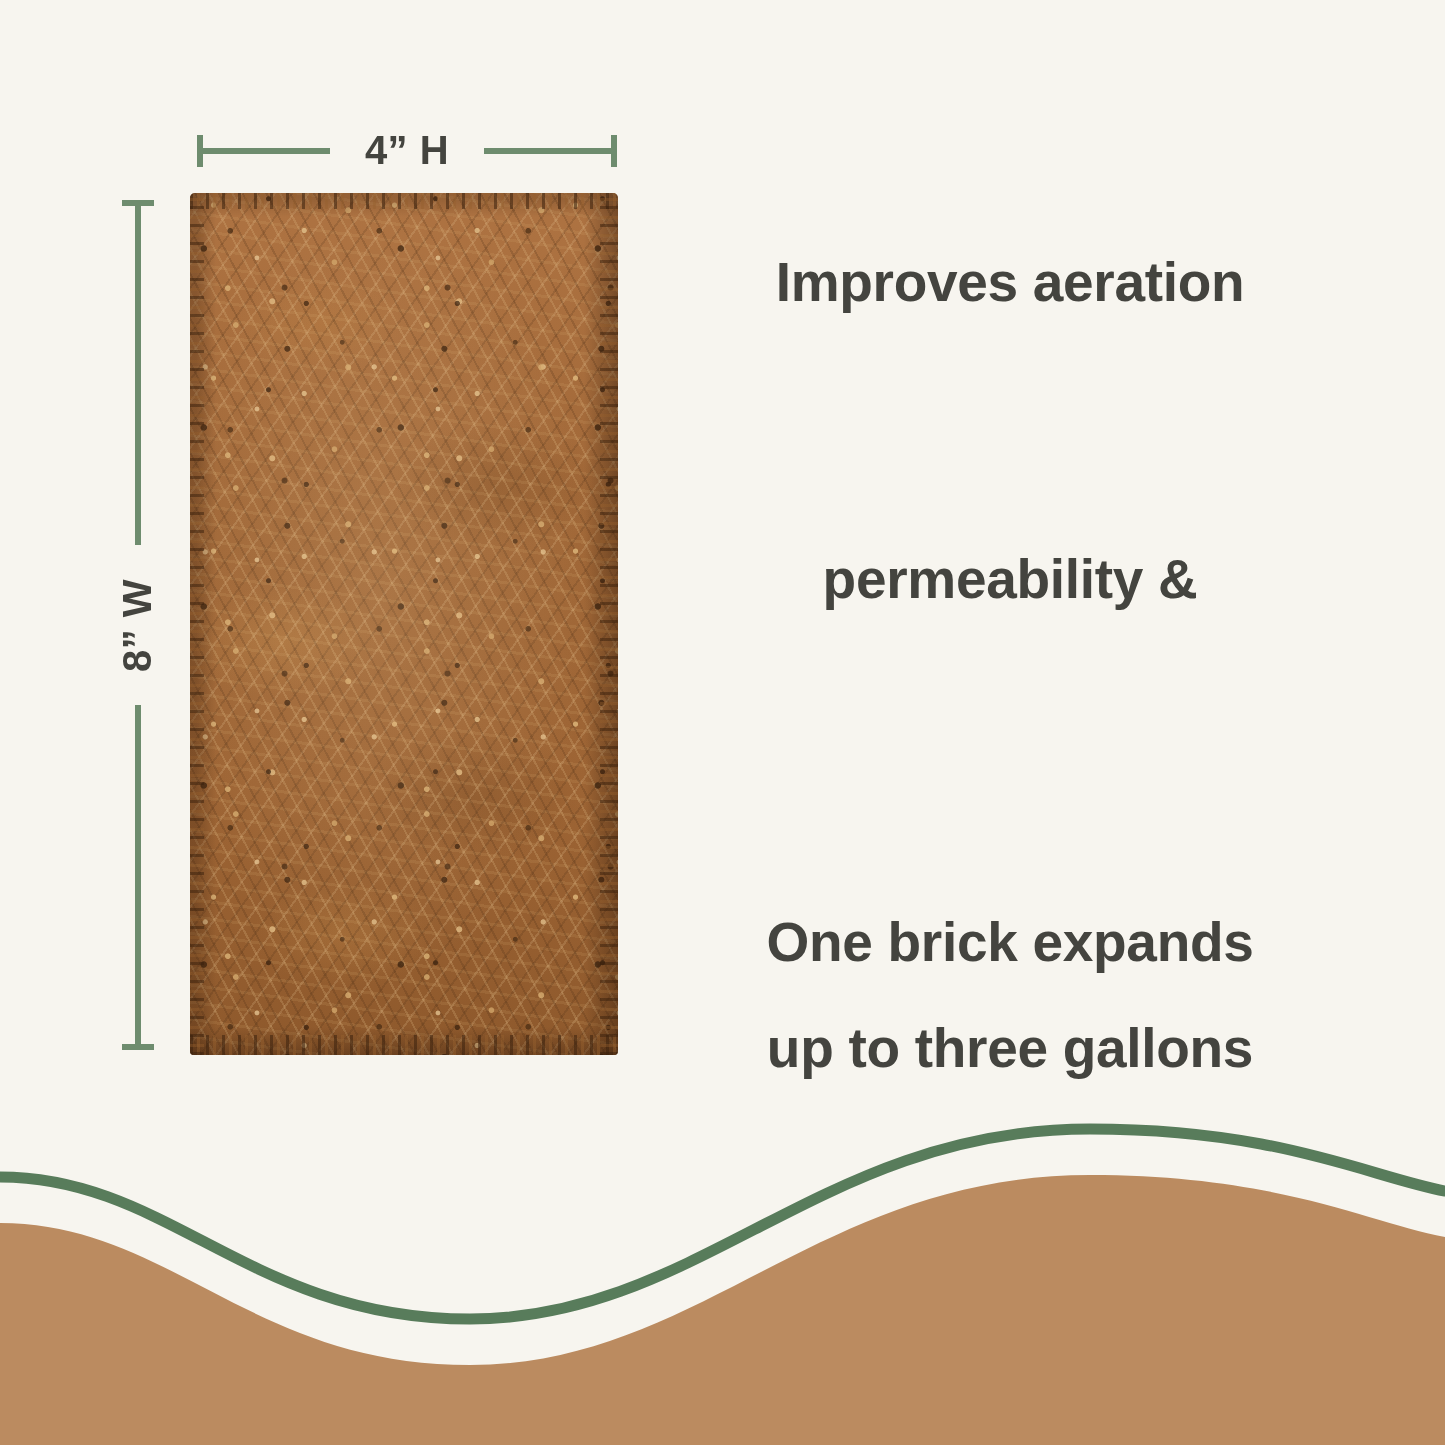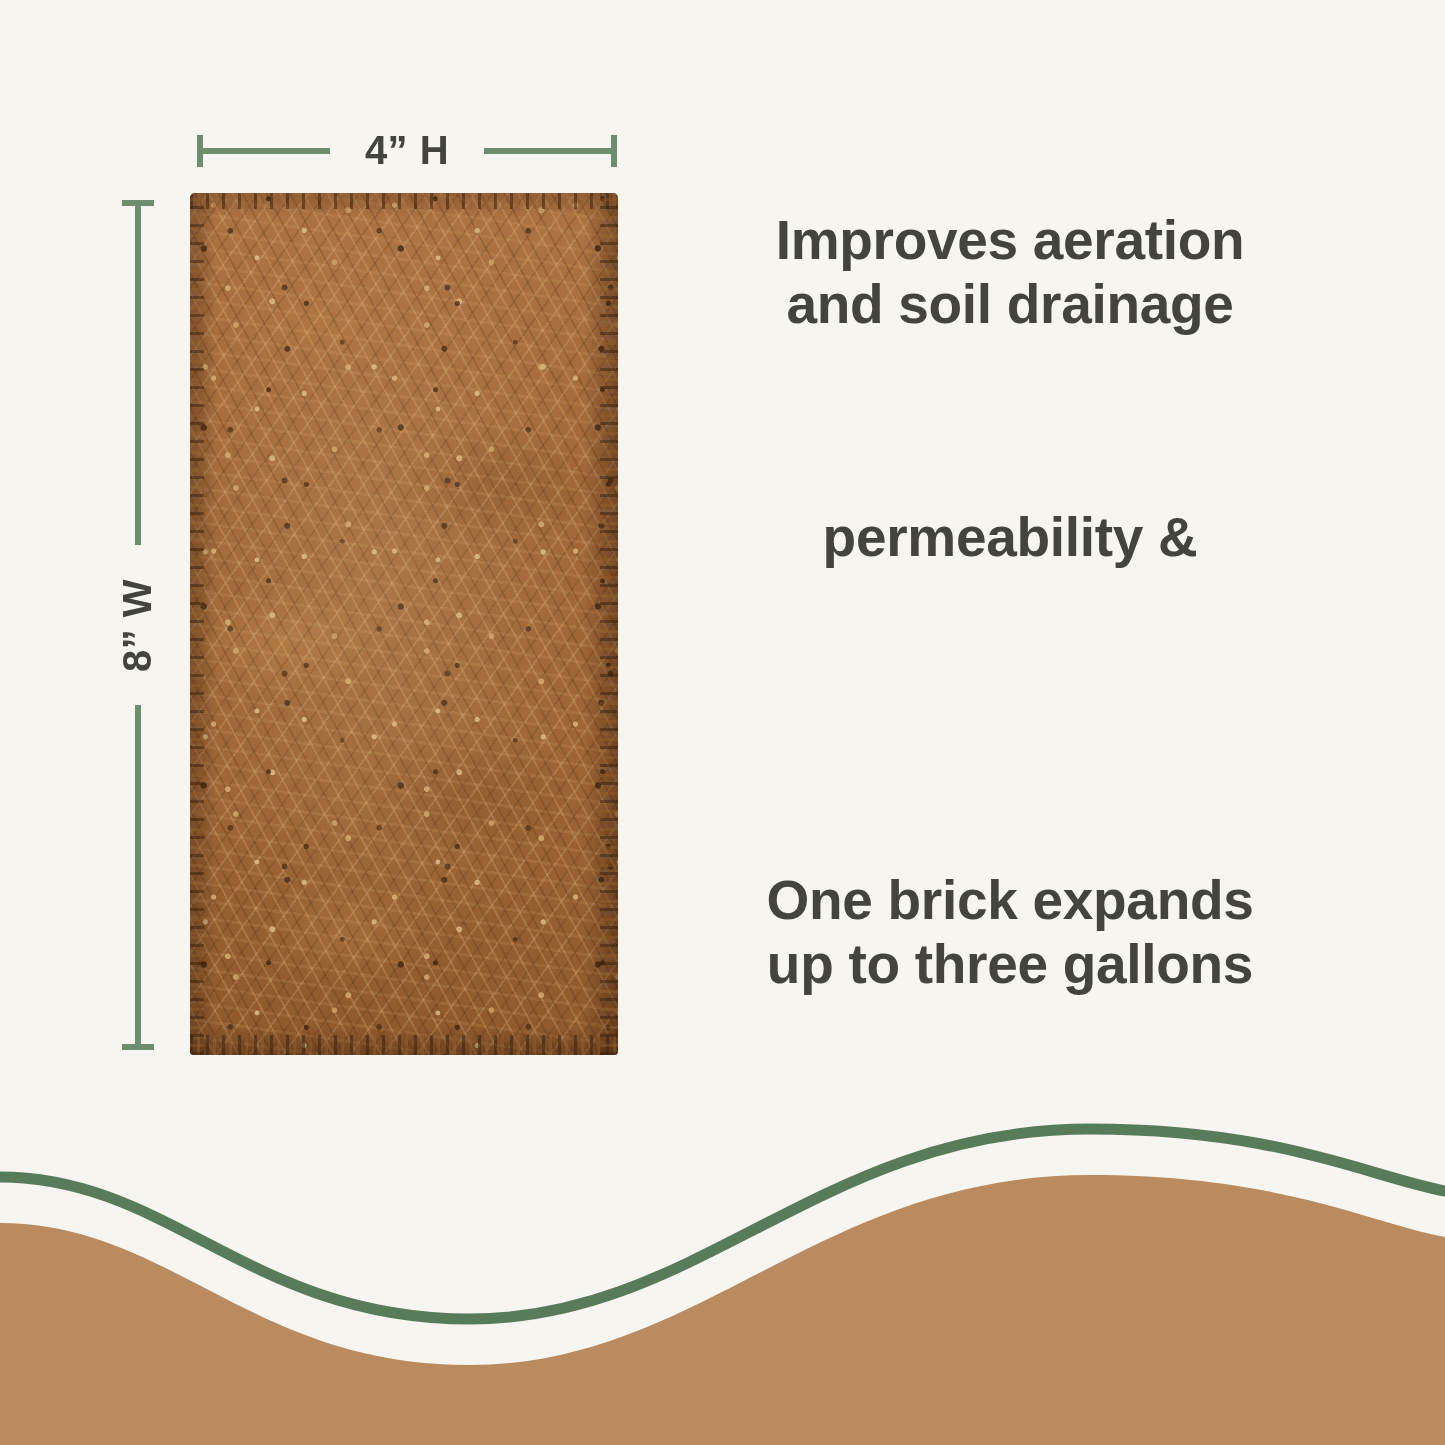--- a/index.html
+++ b/index.html
@@ -198,21 +198,21 @@
     position: absolute;
     left: 690px;
     width: 640px;
     text-align: center;
     color: #44443F;
     font-weight: bold;
     font-size: 55px;
     line-height: 1.17;
     letter-spacing: -0.3px;
   }
-  .benefit .line { display: block; white-space: nowrap; }
+  .benefit .line { display: block; white-space: nowrap; margin-top: 42px; }
   #benefit-1 { top: 208px; }
   #benefit-2 { top: 505px; }
   #benefit-3 { top: 868px; }
 
   
   .wave {
     position: absolute;
     left: 0;
     bottom: 0;
     width: 1445px;
@@ -241,21 +241,20 @@
   <div class="brick" aria-label="Compressed coconut coir brick, fibrous reddish-brown block">
     <span class="shade"></span>
     <span class="fringe-t"></span>
     <span class="fringe-b"></span>
     <span class="fringe-l"></span>
     <span class="fringe-r"></span>
   </div>
 
   <div class="benefit" id="benefit-1">
     <span class="line">Improves aeration</span>
-    <span class="line">and soil drainage</span>
   </div>
 
   <div class="benefit" id="benefit-2">
     <span class="line">permeability &amp;</span>
   </div>
 
   <div class="benefit" id="benefit-3">
     <span class="line">One brick expands</span>
     <span class="line">up to three gallons</span>
   </div>

